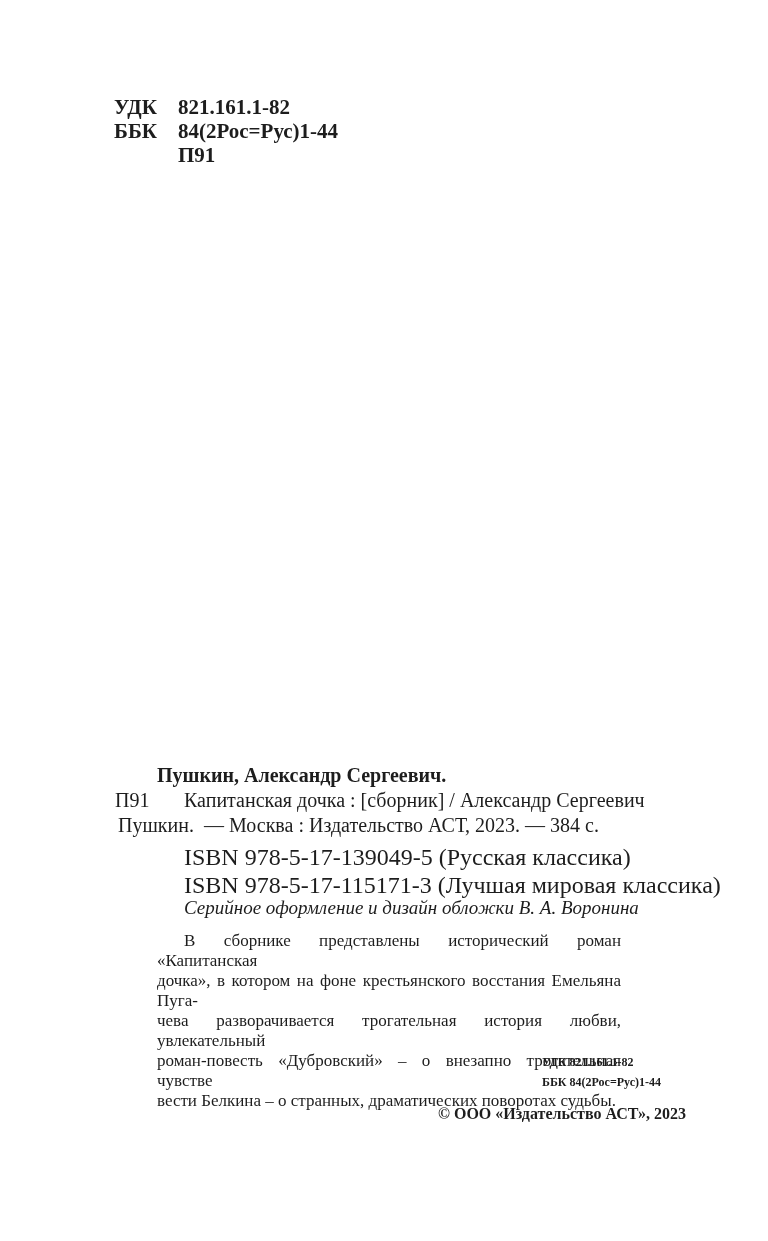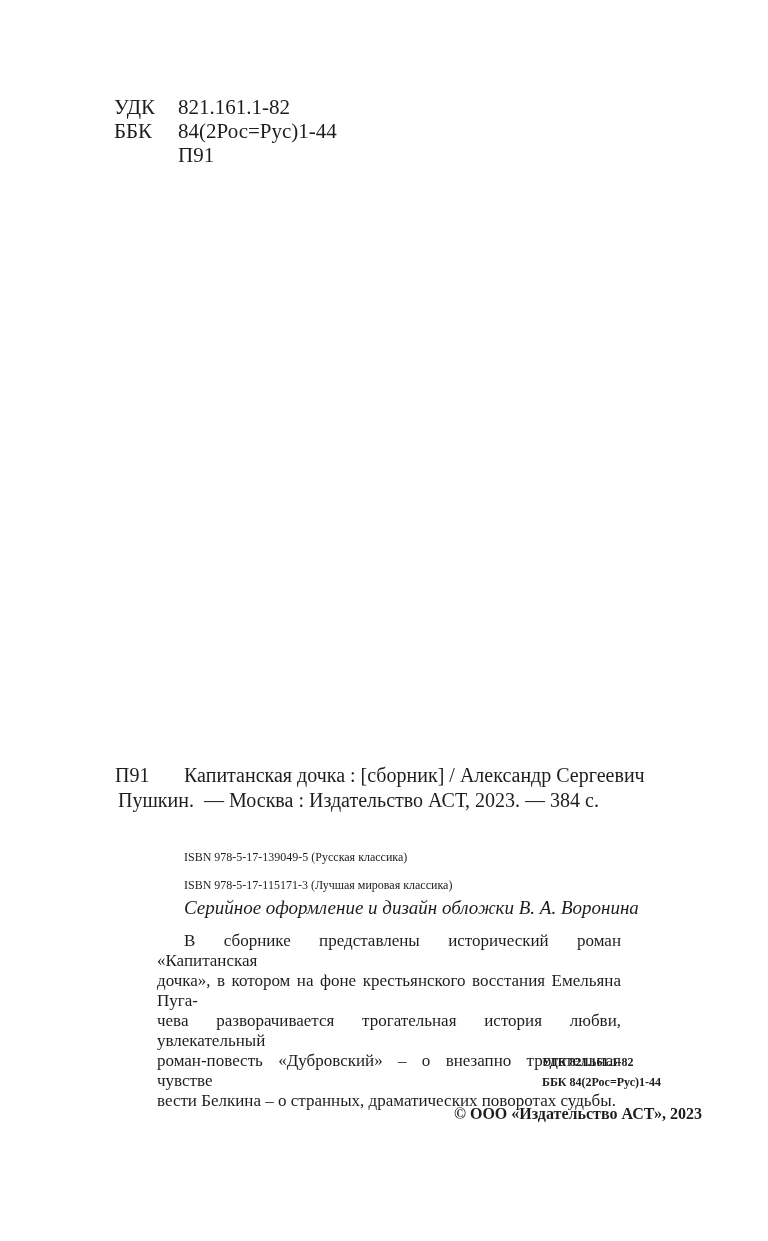--- a/index.html
+++ b/index.html
@@ -7,66 +7,67 @@
   body {
     position: relative;
     background: #ffffff;
     color: #1d1d1d;
     font-family: "Liberation Serif", "DejaVu Serif", serif;
     overflow: hidden;
   }
   .abs { position: absolute; }
 
   
-  .top-codes { left: 114px; top: 95px; font-size: 21px; line-height: 24px; }
+  .top-codes { left: 114px; top: 95px; font-size: 21px; line-height: 24px; font-weight: bold; }
   .code-row { display: flex; }
   .code-label { width: 64px; }
 
   
   .catalog { left: 0; top: 763px; width: 768px; font-size: 20px; line-height: 25px; }
   .cat-heading { padding-left: 157px; font-weight: bold; }
   .cat-line2 { position: relative; padding-left: 184px; }
   .entry-code { position: absolute; left: 115px; top: 0; }
   .cat-line3 { padding-left: 118px; white-space: pre-wrap; }
 
   
-  .isbn-line { left: 184px; font-size: 12px; line-height: 25px; white-space: nowrap; }
+  .isbn-line { left: 184px; font-size: 24px; line-height: 25px; white-space: nowrap; }
   .isbn-1 { top: 845px; }
   .isbn-2 { top: 873px; }
   .design-credit { left: 184px; top: 895px; font-size: 19px; line-height: 25px; font-style: italic; white-space: nowrap; }
 
   
   .annotation { left: 157px; top: 931px; width: 464px; font-size: 17px; line-height: 20px; }
   .ann-line { text-align: justify; text-align-last: justify; }
   .ann-line.first { text-indent: 27px; }
   .ann-line.last { text-align-last: left; }
 
   
   .bottom-codes { left: 542px; top: 1052px; font-size: 12px; line-height: 20px; font-weight: bold; white-space: nowrap; }
-  .copyright { right: 66px; top: 1104px; font-size: 16px; line-height: 20px; font-weight: bold; white-space: nowrap; }
+  .copyright { right: 82px; top: 1104px; font-size: 16px; line-height: 20px; font-weight: bold; white-space: nowrap; }
 </style>
 </head>
 <body>
 
 <div class="abs top-codes">
   <div class="code-row">
     <span class="code-label">УДК</span>
     <span class="code-value">821.161.1-82</span>
   </div>
   <div class="code-row">
     <span class="code-label">ББК</span>
     <span class="code-value">84(2Рос=Рус)1-44</span>
   </div>
   <div class="code-row">
     <span class="code-label"></span>
     <span class="code-value">П91</span>
   </div>
 </div>
 
 <div class="abs catalog">
+  <div class="cat-heading">Пушкин, Александр Сергеевич.</div>
   <div class="cat-line2">
     <span class="entry-code">П91</span>
     <span>Капитанская дочка : [сборник] / Александр Сергеевич</span>
   </div>
   <div class="cat-line3">Пушкин.  — Москва : Издательство АСТ, 2023. — 384 с.</div>
 </div>
 
 <div class="abs isbn-line isbn-1">ISBN 978-5-17-139049-5 (Русская классика)</div>
 <div class="abs isbn-line isbn-2">ISBN 978-5-17-115171-3 (Лучшая мировая классика)</div>
 <div class="abs design-credit">Серийное оформление и дизайн обложки В. А. Воронина</div>

